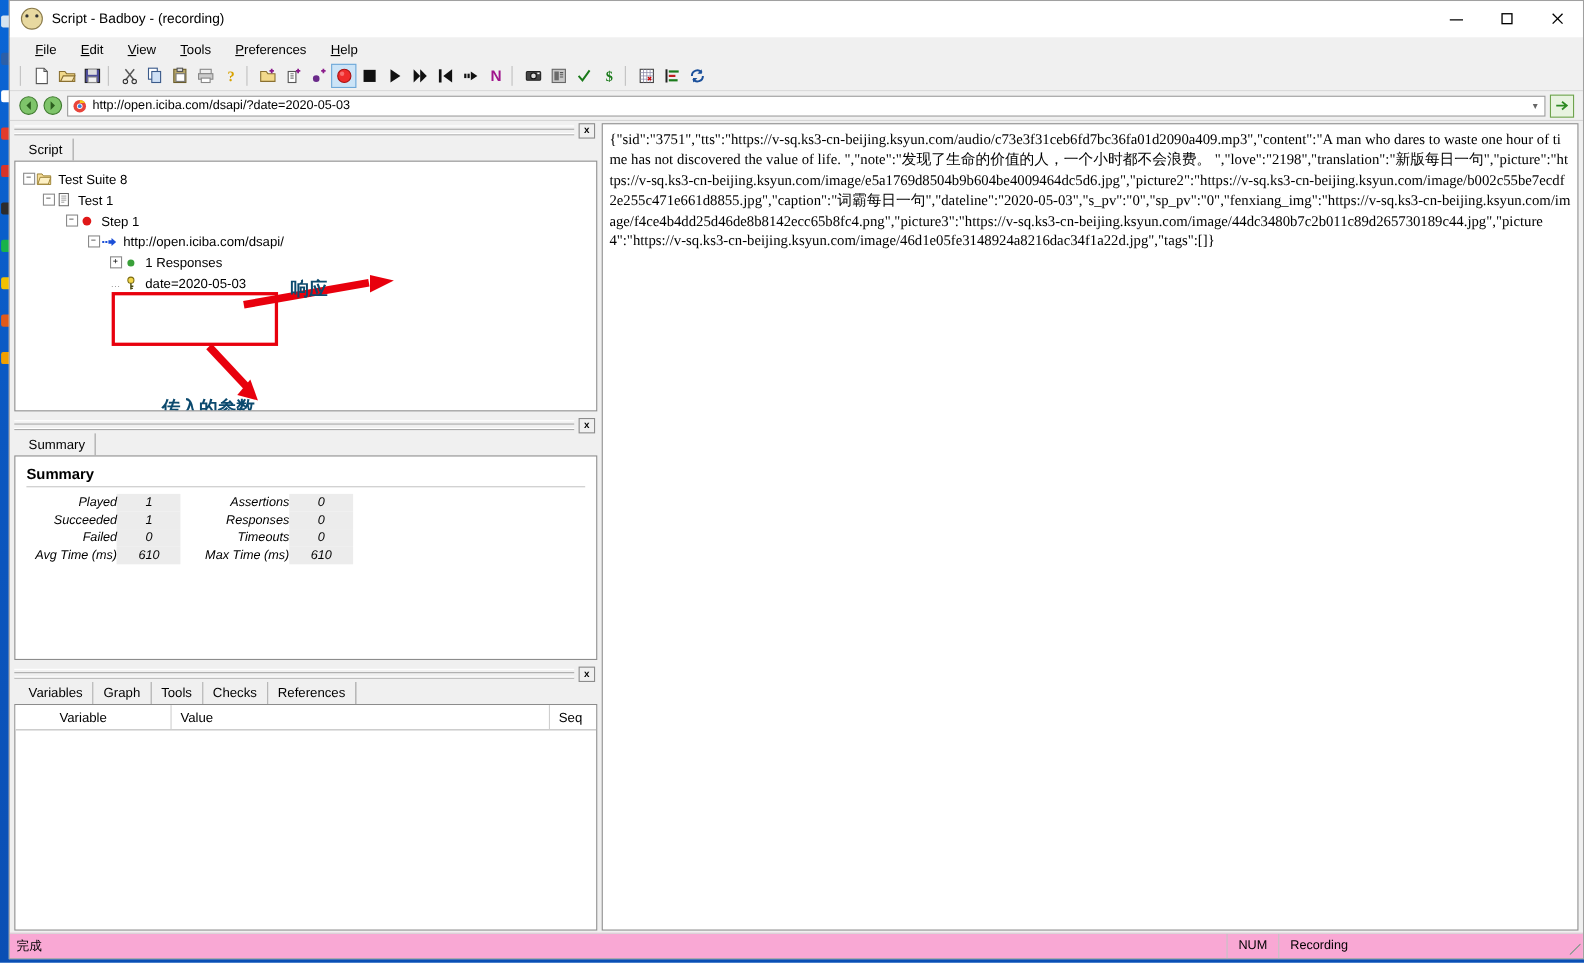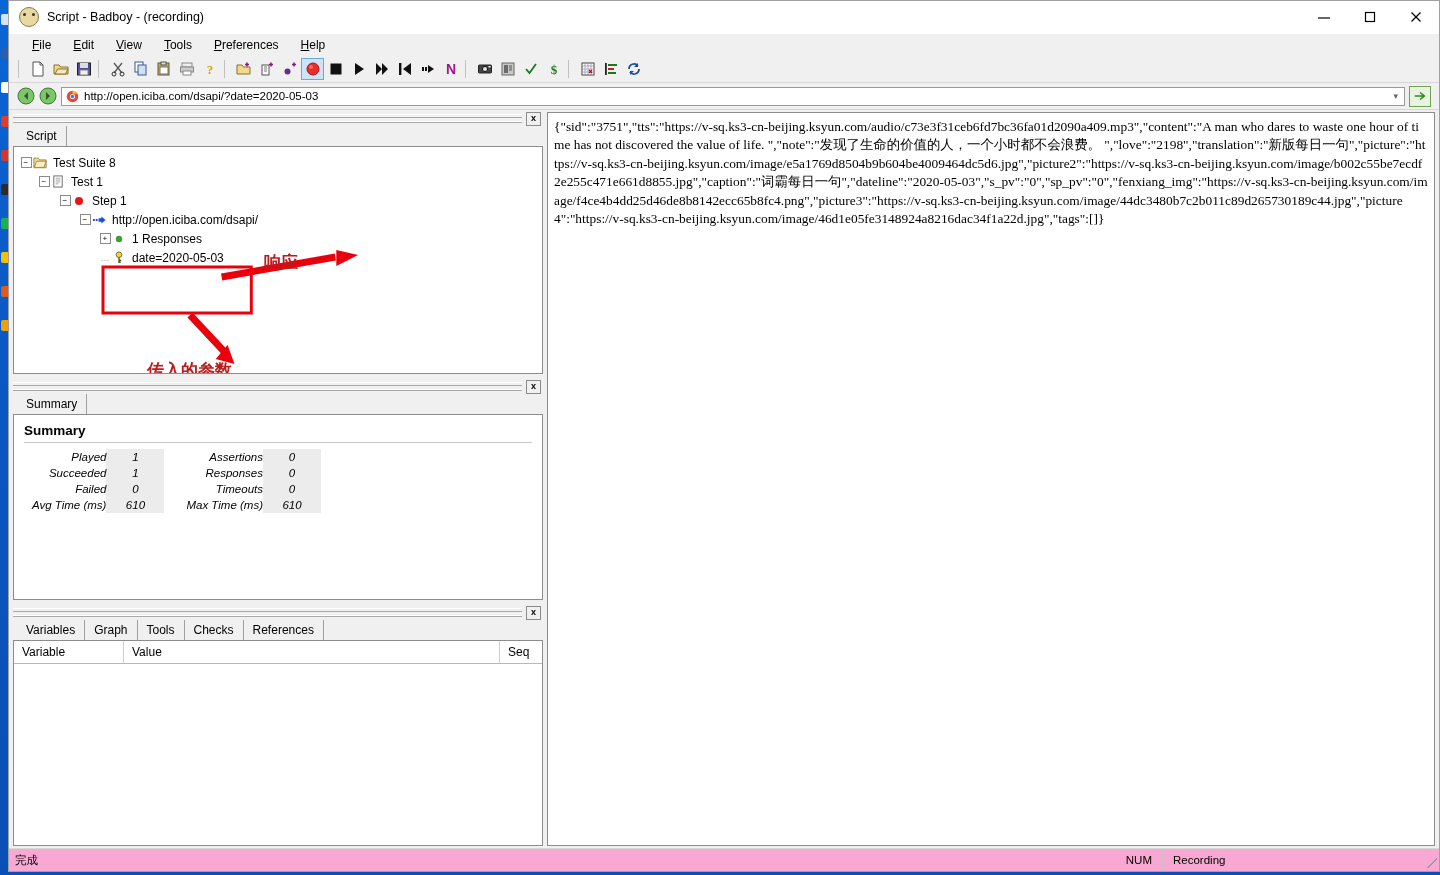--- a/index.html
+++ b/index.html
@@ -96,34 +96,34 @@
   #tree{padding:6px 0 0 4px;font-size:12px;color:#000;position:relative;}
   .trow{display:flex;align-items:center;height:19px;white-space:nowrap;}
   .tw{width:12px;height:19px;display:flex;align-items:center;justify-content:center;flex:none;}
   .expander{width:9px;height:9px;border:1px solid #8a8a8a;background:#fff;
     display:flex;align-items:center;justify-content:center;font-size:8px;line-height:7px;
     color:#000;font-family:"Liberation Mono",monospace;}
   .ticon{width:16px;height:16px;display:flex;align-items:center;justify-content:center;flex:none;margin-right:3px;}
   .tlabel{padding-left:2px;}
   
   #anno{position:absolute;left:0;top:0;width:100%;height:100%;pointer-events:none;}
-  .anno-text{position:absolute;color:#b91c1c;font-size:17px;font-weight:bold;
+  .anno-text{position:absolute;color:#0c4a6e;font-size:17px;font-weight:bold;
     font-family:"Liberation Sans",sans-serif;white-space:nowrap;}
   
   #summary-body{padding:8px 10px 0 10px;}
   #summary-title{font-size:13.5px;font-weight:bold;color:#000;margin-bottom:4px;}
   #summary-rule{height:1px;background:#c8c8c8;margin:0 0 6px 0;}
   #summary-table{font-size:11.5px;color:#000;border-collapse:collapse;margin-left:8px;font-style:italic;}
   #summary-table td{padding:0;height:16px;line-height:16px;}
   td.lab{text-align:right;padding-right:8px;white-space:nowrap;}
   td.val{background:#ececec;text-align:center;width:58px;}
   td.gap{width:22px;}
   
   .grid-head{display:flex;height:22px;border-bottom:1px solid #b8b8b8;font-size:12px;
-    color:#000;align-items:center;background:#fff;}
+    color:#000;align-items:center;background:#fff;padding-left:32px;}
   .gh{padding-left:8px;border-right:1px solid #cfcfcf;height:22px;line-height:22px;box-sizing:border-box;}
   
   #resp-text{
     padding:5px 6px;font-family:"Liberation Serif",serif;font-size:13.4px;
     line-height:18.4px;color:#000;white-space:pre-wrap;word-break:break-all;
     overflow:hidden;height:100%;box-sizing:border-box;
   }
   
   #statusbar{height:22px;background:#f9a8d4;border-top:1px solid #d8d8d8;display:flex;
     align-items:center;flex:none;font-size:11.5px;color:#000;}

